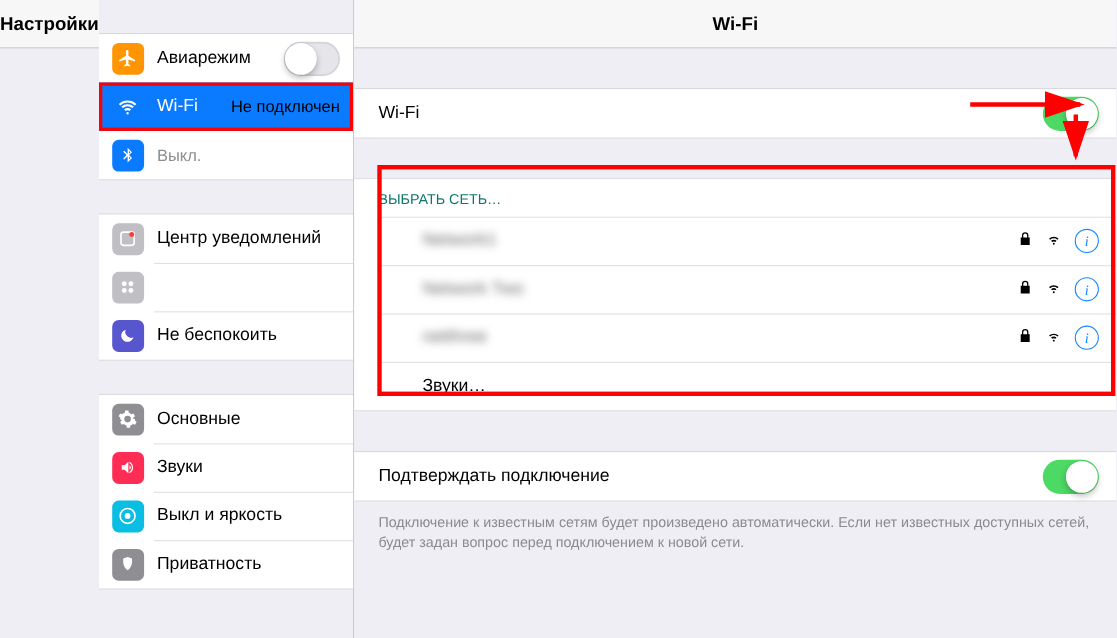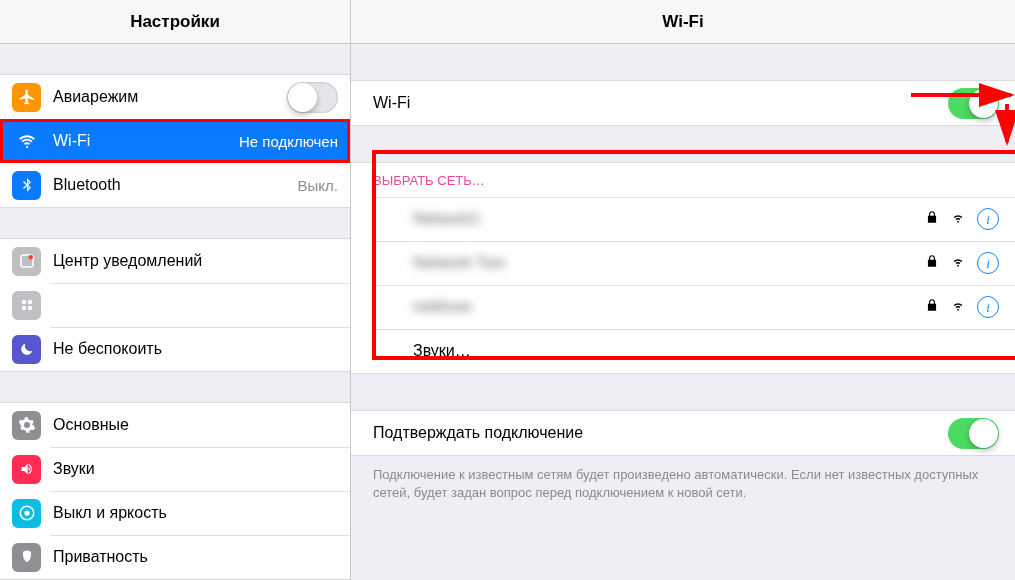--- a/index.html
+++ b/index.html
@@ -1,34 +1,34 @@
 <!DOCTYPE html>
 <html><head>
   <meta charset="utf-8">
   <style>
     * { margin: 0; padding: 0; box-sizing: border-box; font-family: -apple-system, "Helvetica Neue", Helvetica, Arial, sans-serif; -webkit-font-smoothing: antialiased; }
     html, body { width: 1015px; height: 580px; overflow: hidden; background: #efeef4; }
     .app { display: flex; width: 100%; height: 100%; }
 
     
-    .sidebar { width: 351px; height: 100%; background: #efeef4; border-right: 1px solid #c8c7cc; display: flex; flex-direction: column; }
+    .sidebar { width: 322px; height: 100%; background: #efeef4; border-right: 1px solid #c8c7cc; display: flex; flex-direction: row; }
     .sidebar-header { height: 44px; background: #f7f7f8; border-bottom: 1px solid #c8c7cc; display: flex; align-items: center; justify-content: center; font-weight: 600; font-size: 17px; color: #000; }
     .sidebar-scroll { overflow-y: auto; flex: 1; }
 
     .group { margin-top: 30px; background: #fff; border-top: 1px solid #d9d8dc; border-bottom: 1px solid #d9d8dc; }
     .group:first-of-type { margin-top: 30px; }
     .row { display: flex; align-items: center; height: 44px; padding-left: 12px; padding-right: 12px; position: relative; font-size: 16px; color: #000; }
     .row + .row::before { content: ""; position: absolute; top: 0; left: 50px; right: 0; height: 1px; background: #e0dfe4; }
     .row.selected { background: #0a7aff; color: #fff; }
     .row.selected::before { display: none; }
 
     .row .icon-box { width: 29px; height: 29px; border-radius: 6px; margin-right: 12px; flex-shrink: 0; display: flex; align-items: center; justify-content: center; }
     .row .label { flex: 1; }
     .row .detail { color: #8d8d92; font-size: 15px; }
-    .row.selected .detail { color: #ffffff; }
+    .row.selected .detail { color: #000000; }
 
     
     .hl { position: relative; }
     .hl::after { content: ""; pointer-events:none; position: absolute; inset: 0; border: 3px solid #ff0000; z-index: 5; }
 
     
     .toggle { width: 51px; height: 31px; border-radius: 31px; background: #e5e5ea; position: relative; box-shadow: inset 0 0 0 1.5px #d4d4d8; }
     .toggle .knob { position: absolute; top: 1px; left: 1px; width: 29px; height: 29px; border-radius: 50%; background: #fff; box-shadow: 0 3px 6px rgba(0,0,0,.25), 0 0 0 .5px rgba(0,0,0,.05); transition: none; }
     .toggle.on { background: #4cd964; box-shadow: none; }
     .toggle.on .knob { left: 21px; }
@@ -102,21 +102,20 @@
             <div class="detail">Не подключен</div>
           </div>
         </div>
 
         <div class="row">
           <div class="icon-box bg-blue">
             <svg width="16" height="16" viewBox="0 0 24 24">
                 <path fill="#fff" d="M12 2l6 6-4 4 4 4-6 6v-8.6L7.4 18 6 16.6 10.6 12 6 7.4 7.4 6 12 10.6V2zm2 4.4V10l1.8-1.8L14 6.4zm0 11.2l1.8-1.8L14 14v3.6z"></path>
               </svg>
           </div>
-          <div class="label">Bluetooth</div>
           <div class="detail">Выкл.</div>
         </div>
       </div>
 
       <div class="group">
         <div class="row">
           <div class="icon-box bg-ltgray">
             <svg width="18" height="18" viewBox="0 0 24 24">
                 <rect x="4" y="4" width="16" height="16" rx="3" fill="none" stroke="#fff" stroke-width="2"></rect>
                 <circle cx="17" cy="7" r="3" fill="#ff3b30"></circle>
@@ -190,21 +189,21 @@
       <div class="section">
         <div class="srow">
           <div class="slabel">Wi-Fi</div>
           <div class="toggle on">
               <div class="knob"></div>
             </div>
         </div>
       </div>
 
       <div class="section with-header-inside" style="margin-top:36px;">
-        <div class="srow section-header-inside" style="height:34px; color:#ec4899; font-size:13px;">ВЫБРАТЬ СЕТЬ…</div>
+        <div class="srow section-header-inside" style="height:34px; color:#0f766e; font-size:13px;">ВЫБРАТЬ СЕТЬ…</div>
 
         <div class="srow net-row" style="padding-left:62px;">
           <div class="slabel net-name">Network1</div>
           <div class="right-icons">
             <span><svg class="lock-svg" viewBox="0 0 24 24">
                   <path fill="#000" d="M17 10V7a5 5 0 0 0-10 0v3H5v12h14V10h-2zm-8 0V7a3 3 0 0 1 6 0v3H9z"></path>
                 </svg></span>
             <span><svg class="wifi-svg" viewBox="0 0 24 24">
                   <path fill="#000" d="M12 18.5a1.5 1.5 0 1 0 0 3 1.5 1.5 0 0 0 0-3zm-4.3-3.3a7 7 0 0 1 8.6 0l-1.8 1.9a4.3 4.3 0 0 0-5 0l-1.8-1.9zm-3.2-3.3a11.5 11.5 0 0 1 15 0l-1.8 1.8a9 9 0 0 0-11.4 0l-1.8-1.8z"></path>
                 </svg></span>

